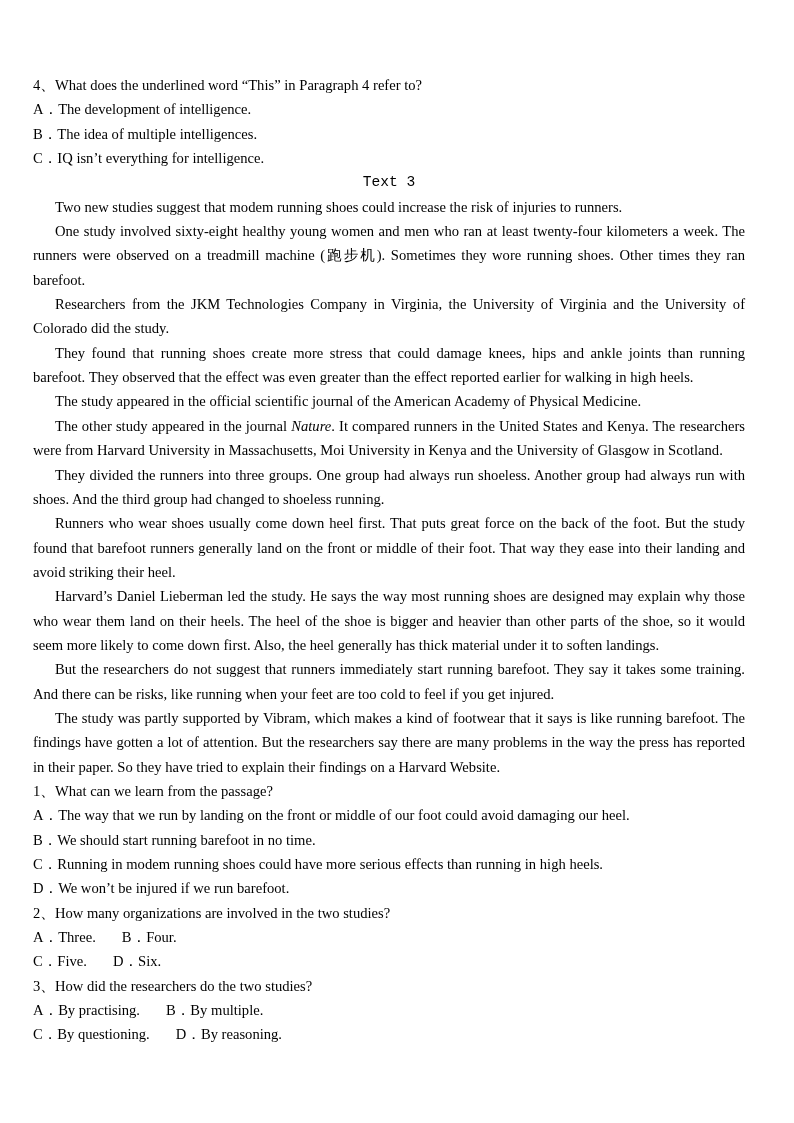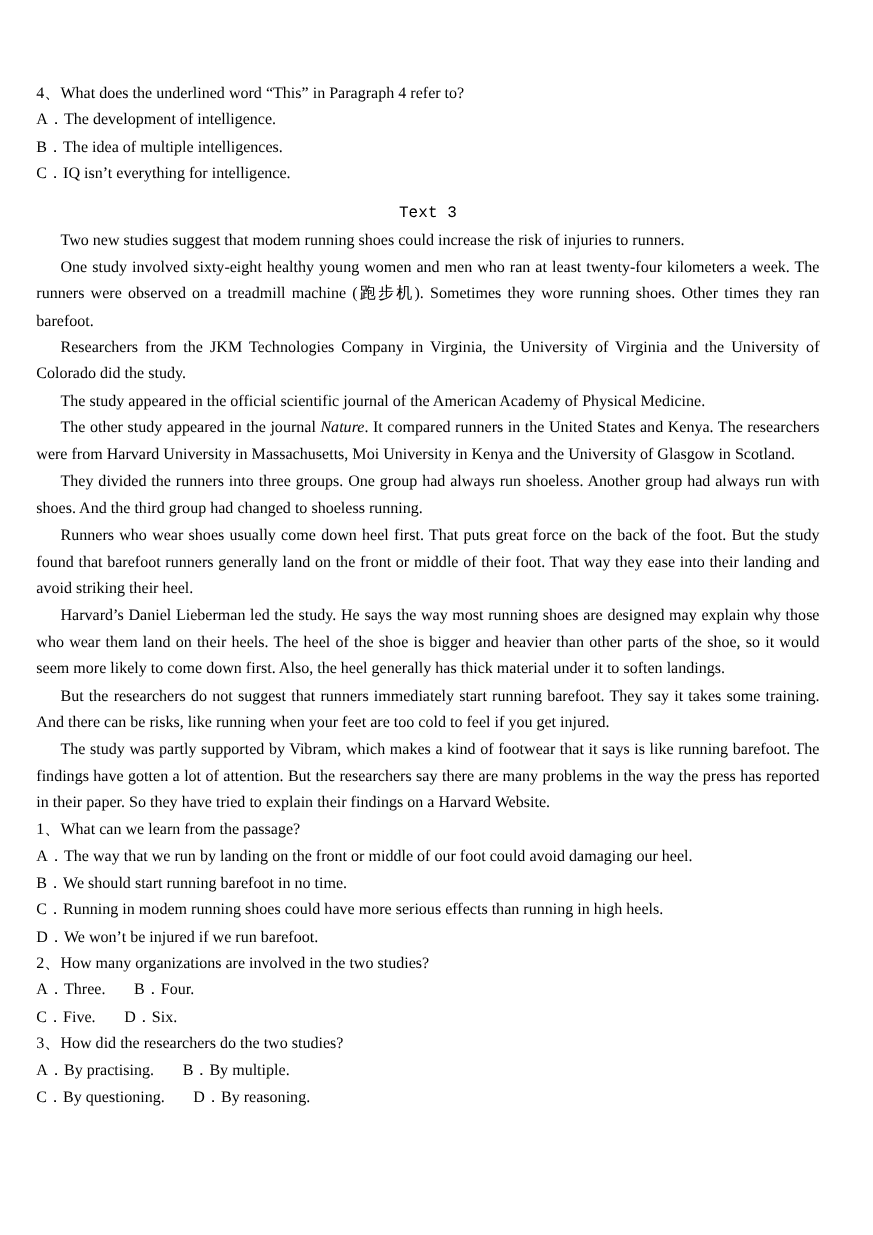--- a/index.html
+++ b/index.html
@@ -24,21 +24,20 @@
   .opt-label { white-space: pre; }
   .passage-para {
     text-align: justify;
     text-indent: 22px;
     font-family: Liberation Serif, serif;
   }
   .passage-title {
     text-align: center;
     font-family: "Liberation Mono", "DejaVu Sans Mono", monospace;
     font-size: 14.6px;
-    margin-top: 12px;
   }
   .journal-italic { font-style: italic; }
   .pair-second { margin-left: 26px; }
 </style>
 </head>
 <body>
 
 <div class="page">
 
   <div>
@@ -46,20 +45,21 @@
     <p class="optline"><span class="opt-label">A．</span><span>The development of intelligence.</span></p>
     <p class="optline"><span class="opt-label">B．</span><span>The idea of multiple intelligences.</span></p>
     <p class="optline"><span class="opt-label">C．</span><span>IQ isn’t everything for intelligence.</span></p>
   </div>
 
   <div>
     <p class="passage-title">Text 3</p>
     <p class="passage-para">Two new studies suggest that modem running shoes could increase the risk of injuries to runners.</p>
     <p class="passage-para">One study involved sixty-eight healthy young women and men who ran at least twenty-four kilometers a week. The runners were observed on a treadmill machine (跑步机). Sometimes they wore running shoes. Other times they ran barefoot.</p>
     <p class="passage-para">Researchers from the JKM Technologies Company in Virginia, the University of Virginia and the University of Colorado did the study.</p>
+    <p class="passage-para">They found that running shoes create more stress that could damage knees, hips and ankle joints than running barefoot. They observed that the effect was even greater than the effect reported earlier for walking in high heels.</p>
     <p class="passage-para">The study appeared in the official scientific journal of the American Academy of Physical Medicine.</p>
     <p class="passage-para"><span>The other study appeared in the journal </span><span class="journal-italic">Nature</span><span>. It compared runners in the United States and Kenya. The researchers were from Harvard University in Massachusetts, Moi University in Kenya and the University of Glasgow in Scotland.</span></p>
     <p class="passage-para">They divided the runners into three groups. One group had always run shoeless. Another group had always run with shoes. And the third group had changed to shoeless running.</p>
     <p class="passage-para">Runners who wear shoes usually come down heel first. That puts great force on the back of the foot. But the study found that barefoot runners generally land on the front or middle of their foot. That way they ease into their landing and avoid striking their heel.</p>
     <p class="passage-para">Harvard’s Daniel Lieberman led the study. He says the way most running shoes are designed may explain why those who wear them land on their heels. The heel of the shoe is bigger and heavier than other parts of the shoe, so it would seem more likely to come down first. Also, the heel generally has thick material under it to soften landings.</p>
     <p class="passage-para">But the researchers do not suggest that runners immediately start running barefoot. They say it takes some training. And there can be risks, like running when your feet are too cold to feel if you get injured.</p>
     <p class="passage-para">The study was partly supported by Vibram, which makes a kind of footwear that it says is like running barefoot. The findings have gotten a lot of attention. But the researchers say there are many problems in the way the press has reported in their paper. So they have tried to explain their findings on a Harvard Website.</p>
   </div>
 
   <div>

